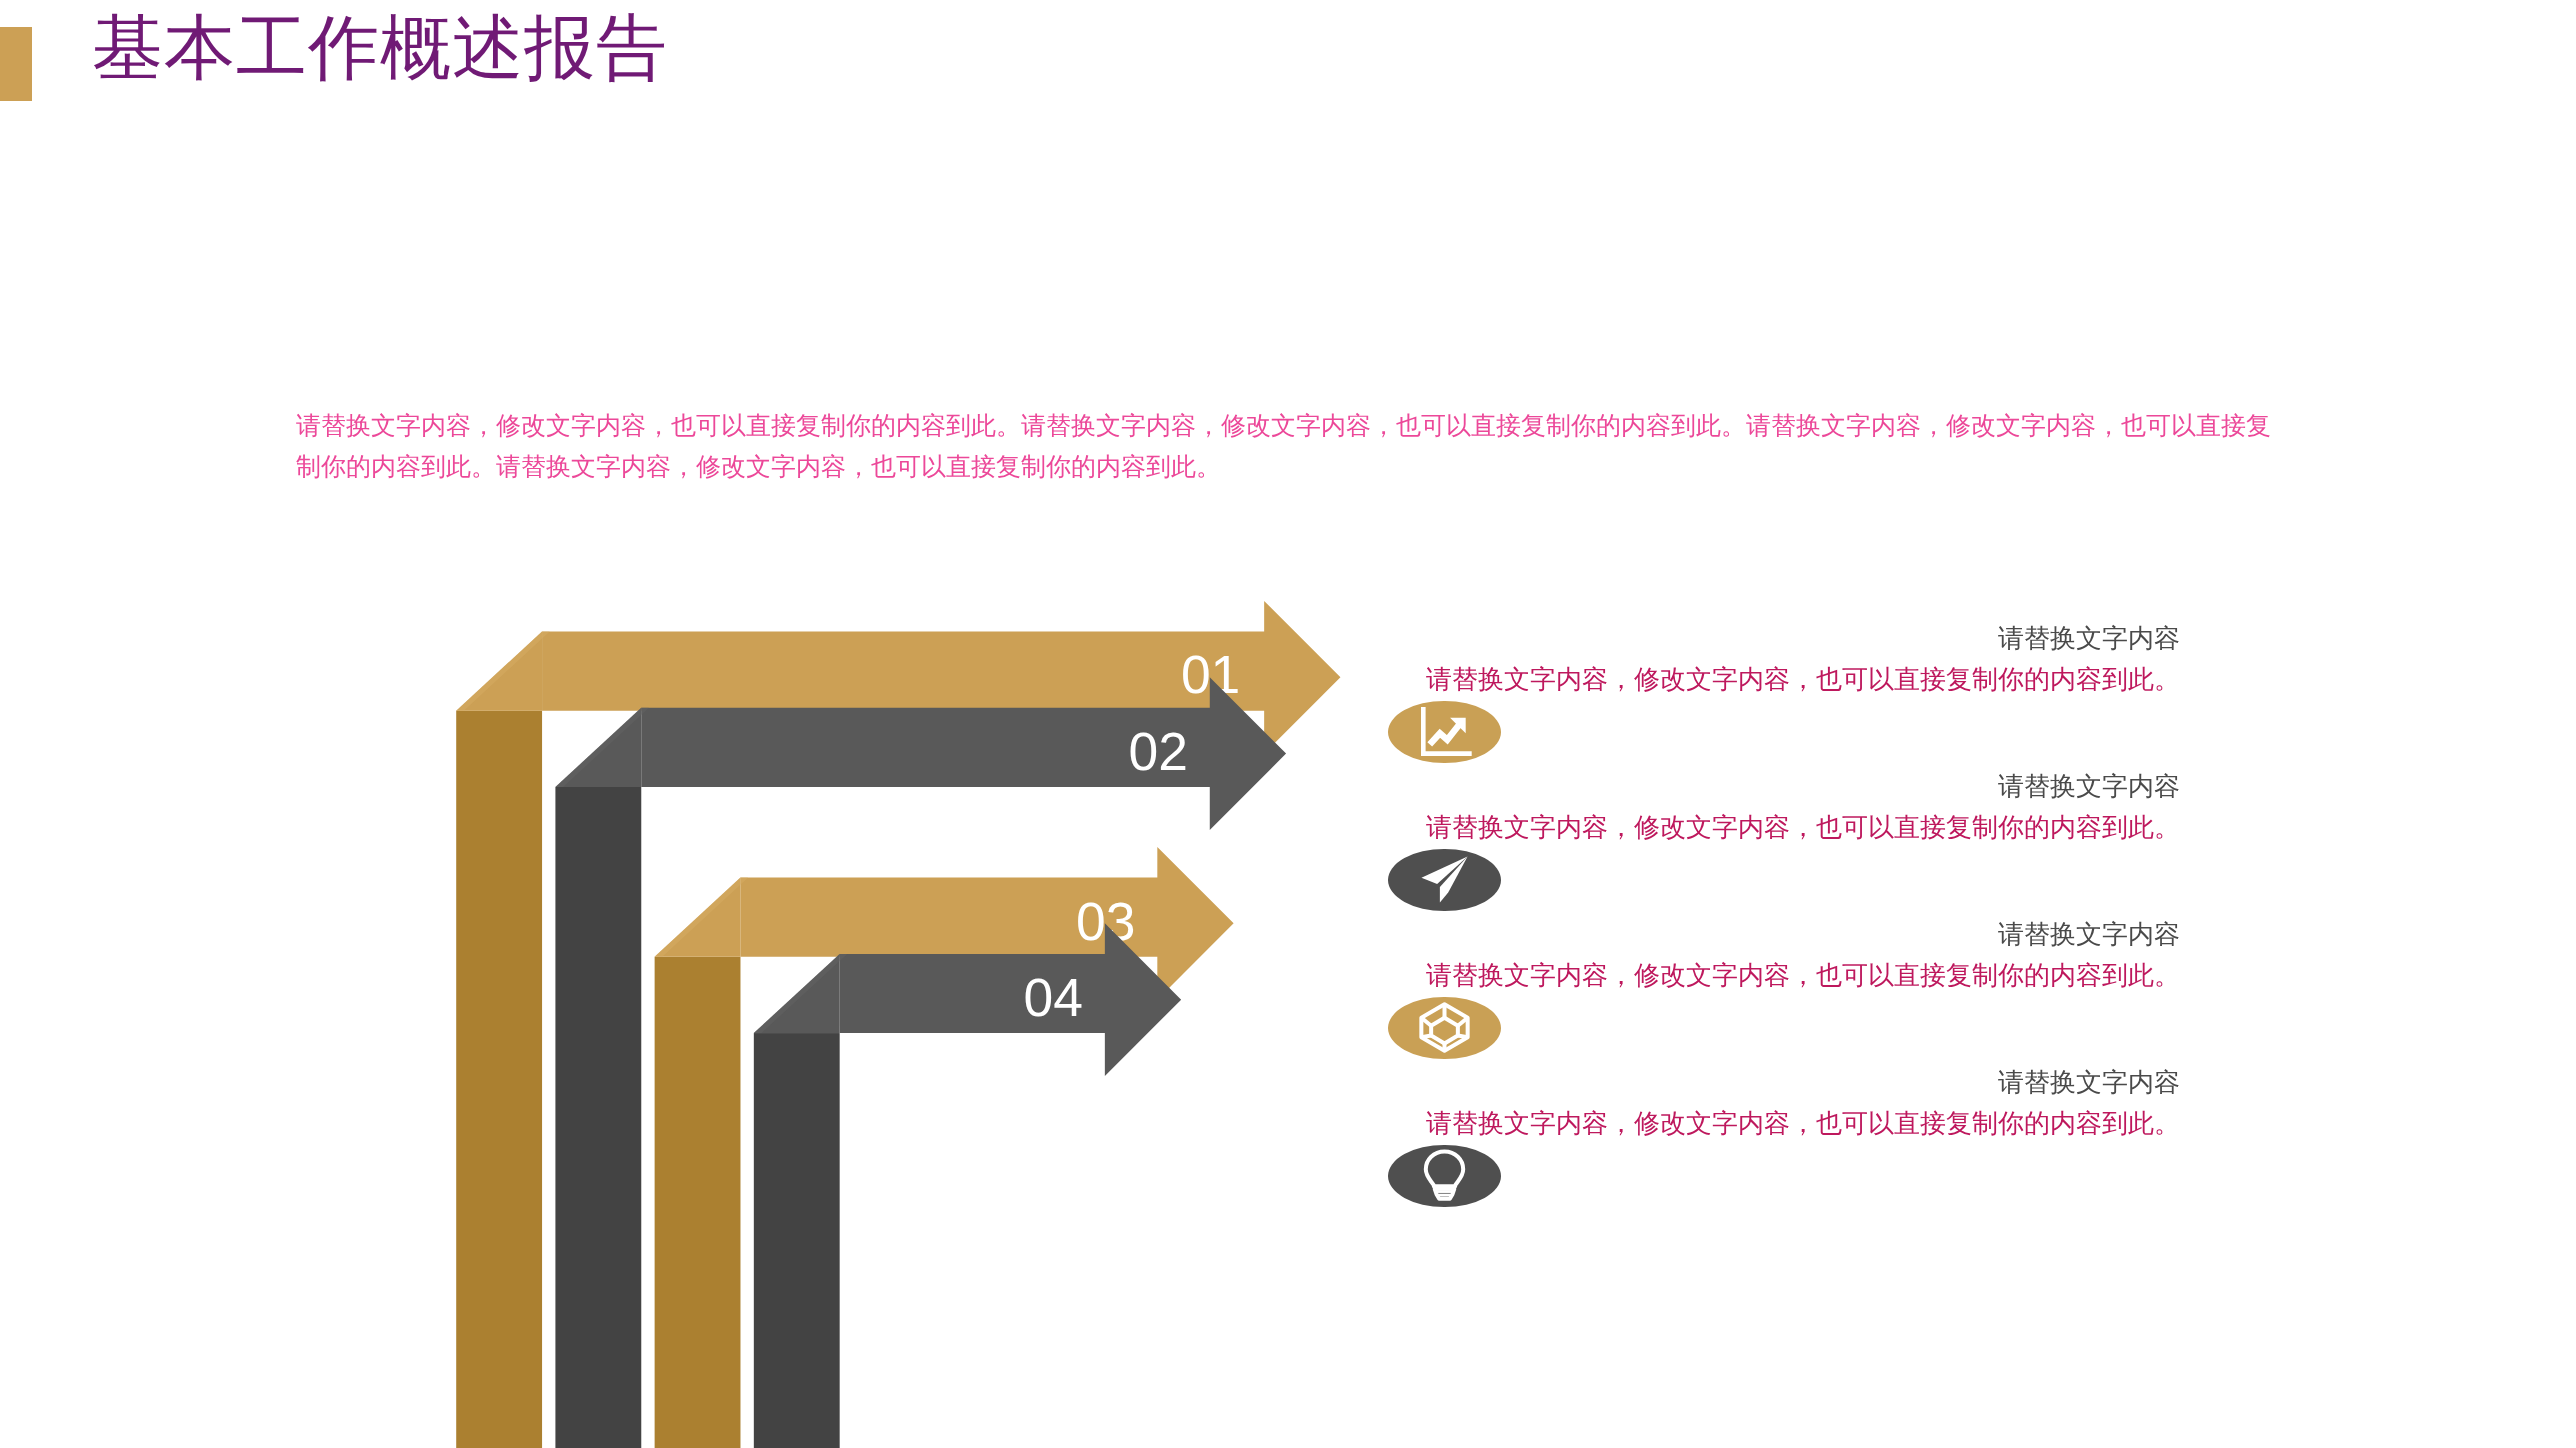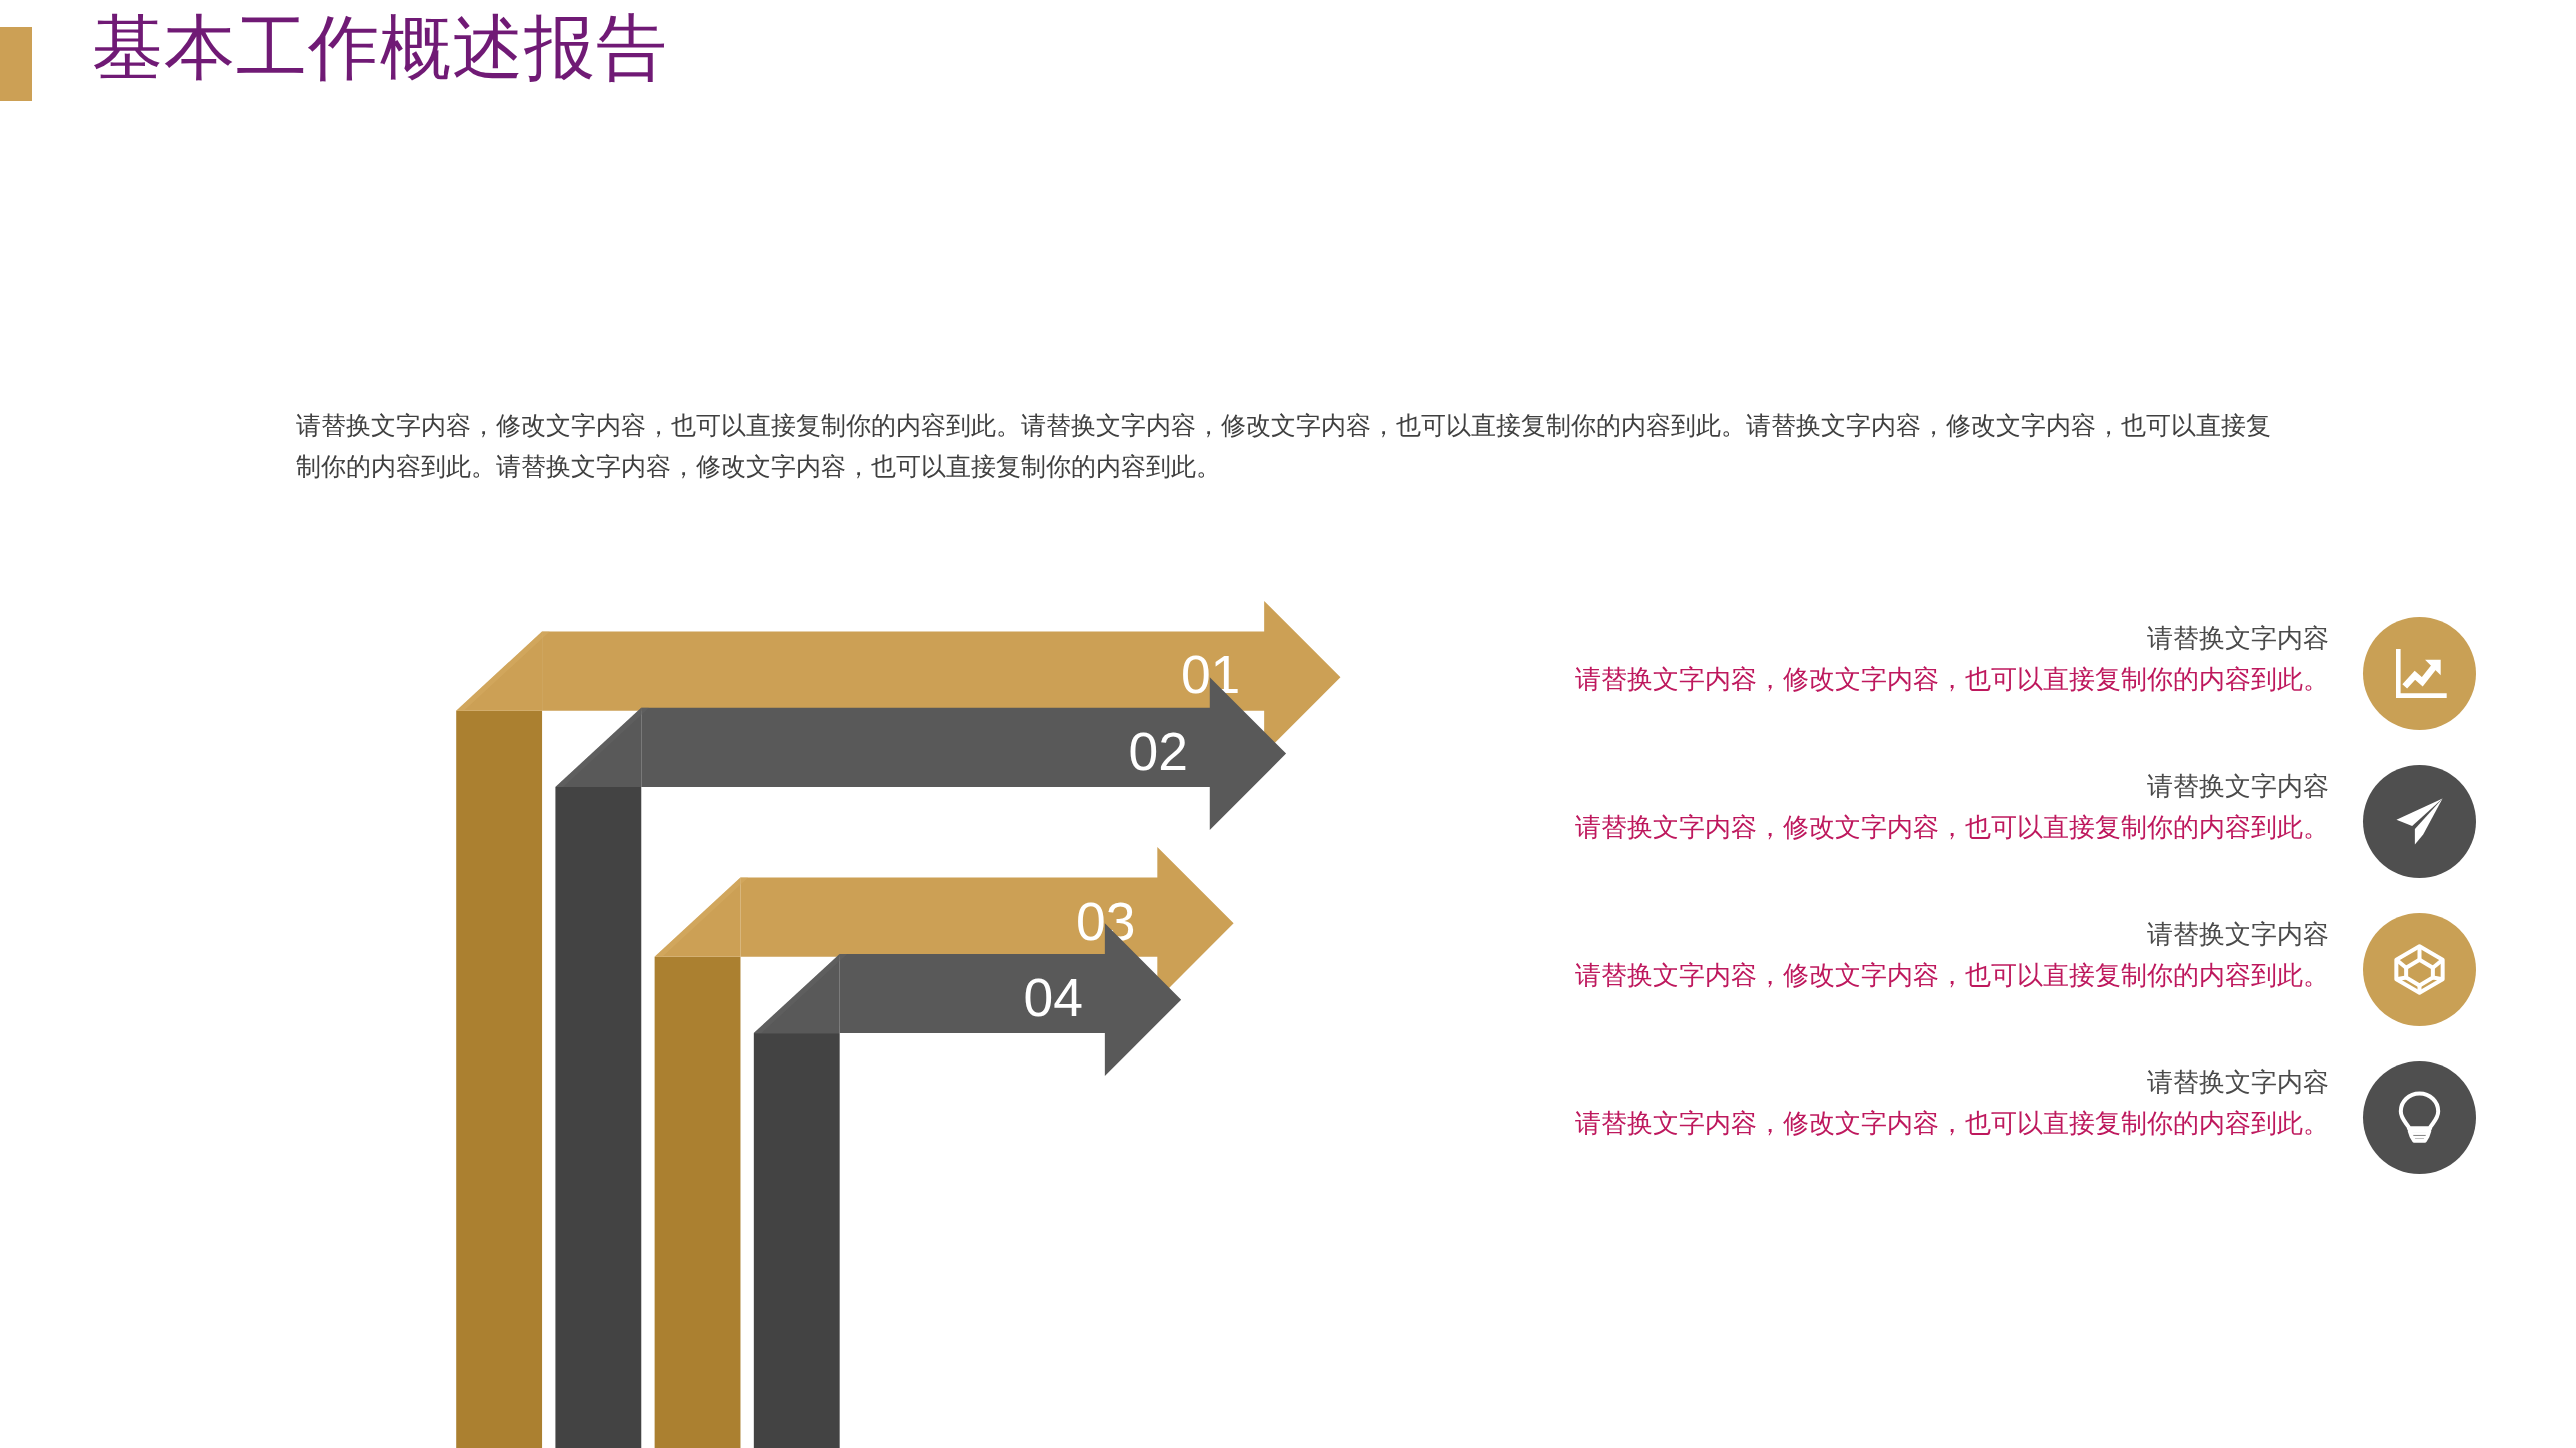--- a/index.html
+++ b/index.html
@@ -38,21 +38,21 @@
   }
 
   
   #intro-paragraph {
     position: absolute;
     left: 296px;
     top: 405px;
     width: 1994px;
     font-size: 25px;
     line-height: 1.62;
-    color: #404040;
+    color: #ec4899;
     text-align: left;
   }
 
   
   #arrow-diagram {
     position: absolute;
     left: 0;
     top: 0;
     width: 2576px;
     height: 1448px;
@@ -72,20 +72,21 @@
     left: 1388px;
     top: 615px;
     width: 1088px;
   }
   .item-row {
     position: relative;
     height: 148px;
     display: flex;
     align-items: flex-start;
     justify-content: flex-end;
+    flex-direction: column;
   }
   .item-text {
     width: 792px;
     text-align: right;
     padding-right: 34px;
     padding-top: 3.8px;
   }
   .item-title {
     font-size: 26px;
     line-height: 1.5;

